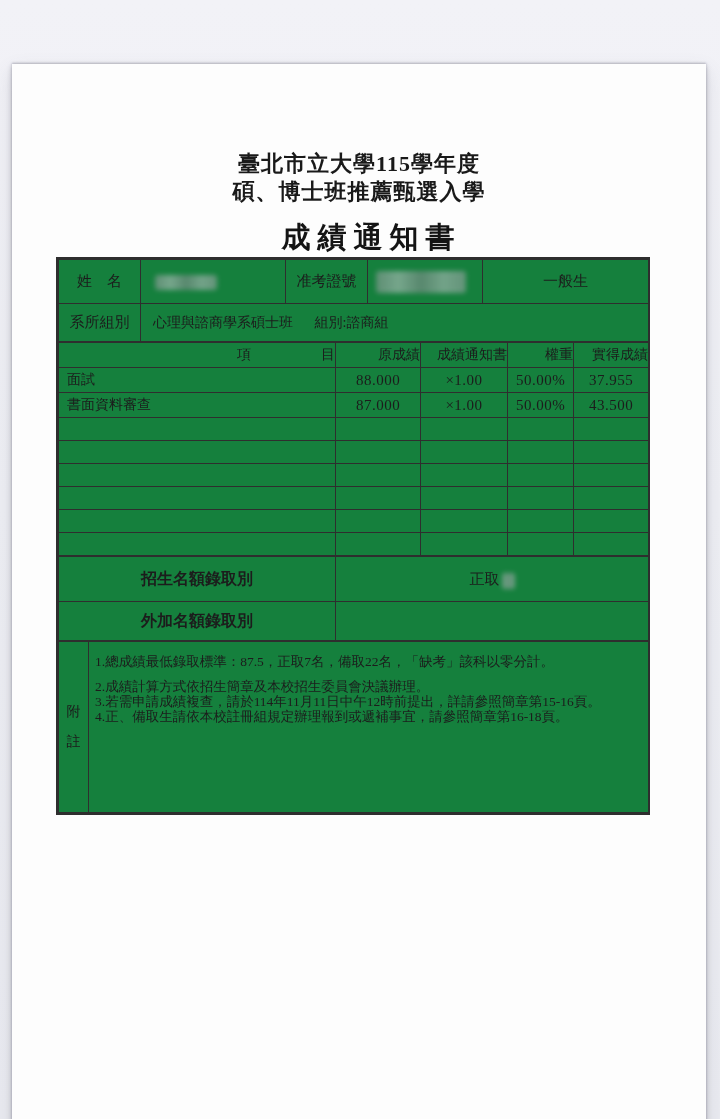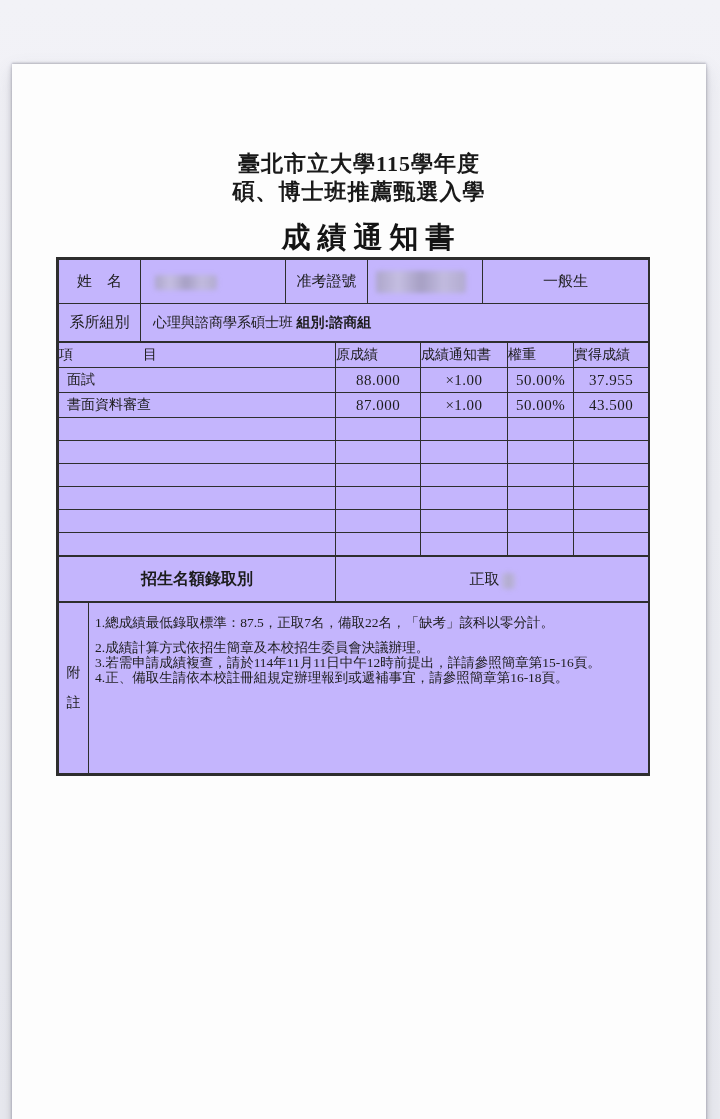--- a/index.html
+++ b/index.html
@@ -12,46 +12,46 @@
   }
   .photo { position:relative; width:720px; height:1119px; }
   .page {
     position:absolute; left:12px; top:64px; width:694px; height:1115px;
     background:#fdfdfd;
     box-shadow: 0 -1px 2px rgba(90,90,110,.35), 0 2px 5px rgba(90,90,110,.4), 0 8px 18px rgba(90,90,110,.18);
   }
   .hdr-block { text-align:center; padding-top:86px; }
   .hdr-line { font-size:22px; font-weight:bold; line-height:28px; letter-spacing:1px; color:#191919; }
   .doc-title { margin-top:12px; font-size:29px; font-weight:bold; letter-spacing:7px; color:#141414; text-indent:7px;margin-left:18px; }
-  .doc-table { position:absolute; left:44px; top:193px; width:594px; border:2px solid #2e2e2e; background:#c4b5fd; }
+  .doc-table { position:absolute; left:44px; top:193px; width:594px; border:2px solid #2e2e2e; background:#15803d; }
   table { border-collapse:collapse; table-layout:fixed; width:590px; }
   td { border:1px solid #2e2e2e; padding:0; vertical-align:middle; font-size:14px; color:#1c1c1c; overflow:hidden; }
   .lbl { text-align:center; font-size:15px; }
   .cell-pad { padding-left:12px; }
   .c { text-align:center; }
   .num { font-size:15px; letter-spacing:.5px; }
   .item-cell { padding-left:8px; font-size:14px; }
-  .col-hdr { text-align:left; font-size:14px; }
+  .col-hdr { text-align:right; font-size:14px; }
   .tot-lbl { text-align:center; font-weight:bold; font-size:16px; }
   .tot-val { text-align:center; font-size:17px; }
   .adm-val { text-align:center; font-size:15px; }
   .redact {
     display:inline-block; vertical-align:middle; border-radius:3px;
     background: linear-gradient(90deg,#9a9aa1 0%,#c6c6cc 25%,#8e8e95 50%,#c0c0c7 75%,#a3a3aa 100%);
     filter: blur(2.5px); opacity:.55;
   }
   .redact-name { width:62px; height:15px; margin-left:14px; }
   .redact-exam { width:90px; height:22px; margin-left:8px; }
   .redact-digit { width:13px; height:16px; margin-left:2px; margin-bottom:-2px; }
   .notes-lbl-cell { vertical-align:middle; }
   .notes-lbl { display:flex; flex-direction:column; align-items:center; row-gap:12px; font-size:14px; }
   .notes-cell { vertical-align:top; padding:12px 4px 0 6px; }
   .note-line { font-size:13.5px; line-height:15px; white-space:nowrap; }
   .note-first { margin-bottom:10px; }
-  .dept-group { margin-left:0;font-weight:bold; }
+  .dept-group { margin-left:18px; }
 </style>
 </head>
 <body>
 
 <div class="photo">
   <div class="page">
 
     <div class="hdr-block">
       <div class="hdr-line">臺北市立大學115學年度</div>
       <div class="hdr-line">碩、博士班推薦甄選入學</div>
@@ -166,20 +166,24 @@
             <col style="width:277px">
             <col style="width:313px">
           </colgroup>
         <tbody>
         <tr style="height:45px">
           <td class="tot-lbl">招生名額錄取別</td>
           <td class="adm-val">
             <span>正取</span><span class="redact redact-digit"></span>
           </td>
         </tr>
+        <tr style="height:39px">
+          <td class="tot-lbl">外加名額錄取別</td>
+          <td class="adm-val"></td>
+        </tr>
       </tbody>
         </table>
 
       <table>
         <colgroup>
             <col style="width:30px">
             <col style="width:560px">
           </colgroup>
         <tbody>
             <tr style="height:171px">

